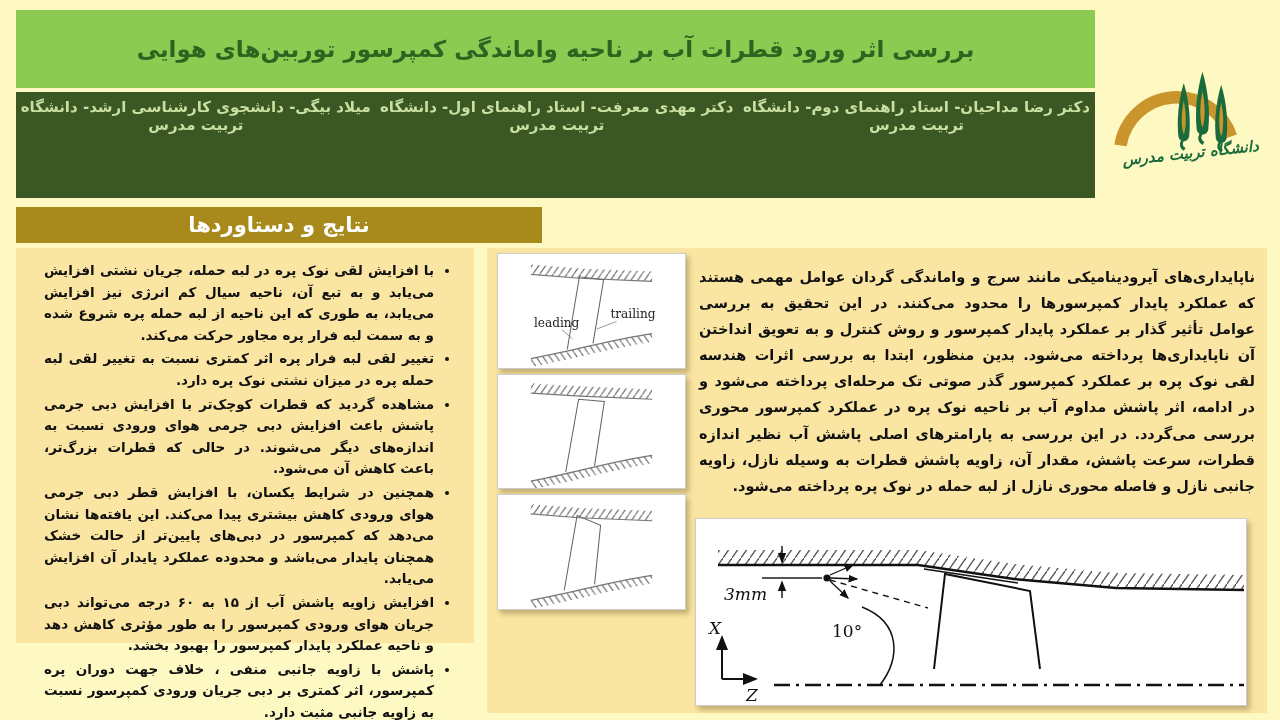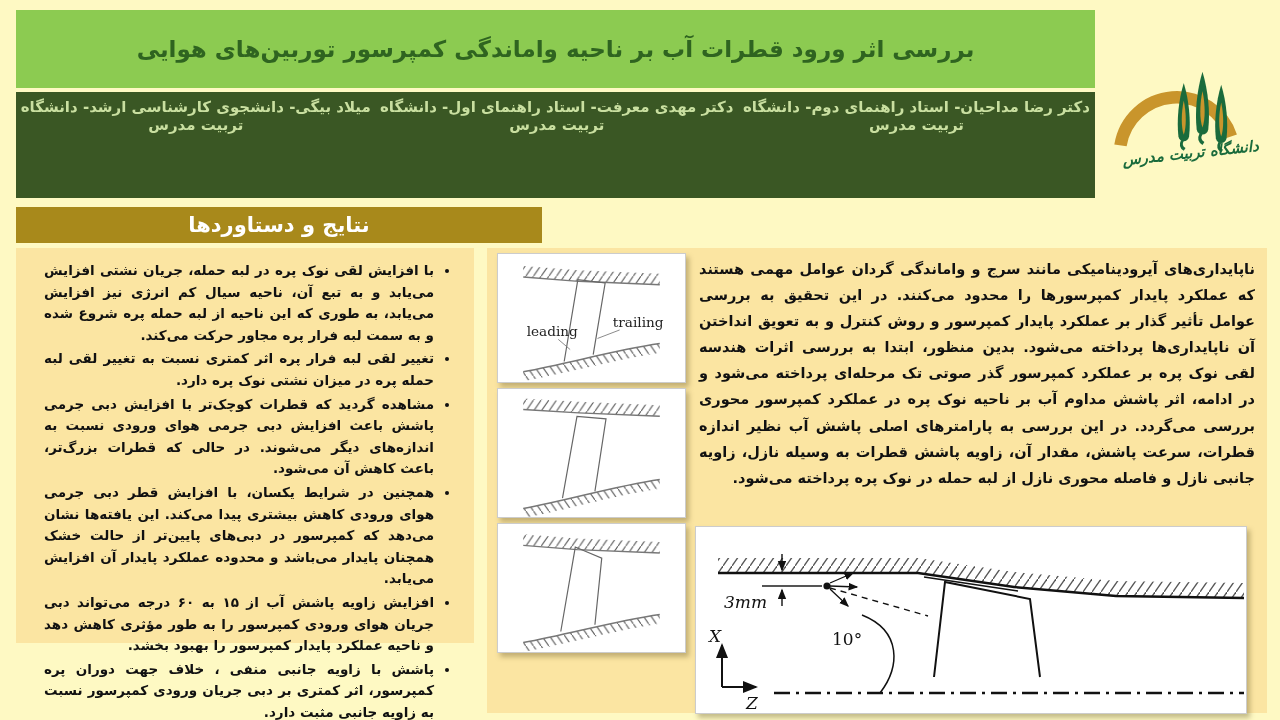--- a/index.html
+++ b/index.html
@@ -32,29 +32,29 @@
   .panel { position:absolute; background:#fbe5a2; }
   .panel.left  { left:16px;  top:248px; width:458px; height:395px; padding:12px 16px 8px 28px; }
   .panel.right { left:487px; top:248px; width:780px; height:465px; }
 
   
   .results-list { direction:rtl; list-style:disc outside; padding-right:24px; }
   .results-list li { color:#111111; font-size:13.5px; font-weight:bold; line-height:1.6;
     text-align:justify; margin-bottom:2px; }
 
   
-  .figs-stack { position:absolute; left:10px; top:5px; width:189px; height:400px;
+  .figs-stack { position:absolute; left:10px; top:5px; width:189px; height:357px;
     display:flex; flex-direction:column; gap:5px; }
   .card { background:#ffffff; border:1px solid #cccccc; box-shadow:3px 4px 5px rgba(90,75,30,.35); }
   .fig-card { flex:1; display:flex; align-items:center; justify-content:center; overflow:hidden; }
   .fig-card svg { width:100%; height:100%; }
 
-  .method-text { position:absolute; left:212px; top:8px; width:556px; direction:rtl;
+  .method-text { position:absolute; left:212px; top:16px; width:556px; direction:rtl;
     color:#111111; font-size:14.5px; font-weight:bold; line-height:1.8; text-align:justify; }
-  .big-card { position:absolute; left:208px; top:278px; width:552px; height:188px;
+  .big-card { position:absolute; left:208px; top:270px; width:552px; height:188px;
     display:flex; align-items:flex-start; justify-content:center; }
   .big-card svg { width:100%; height:100%; }
 
   .fig-label { font-family:"DejaVu Serif","Liberation Serif",serif; }
   .fig-label.it { font-style:italic; }
 </style>
 </head>
 <body>
 
 <svg width="0" height="0" style="position:absolute" aria-hidden="true">

